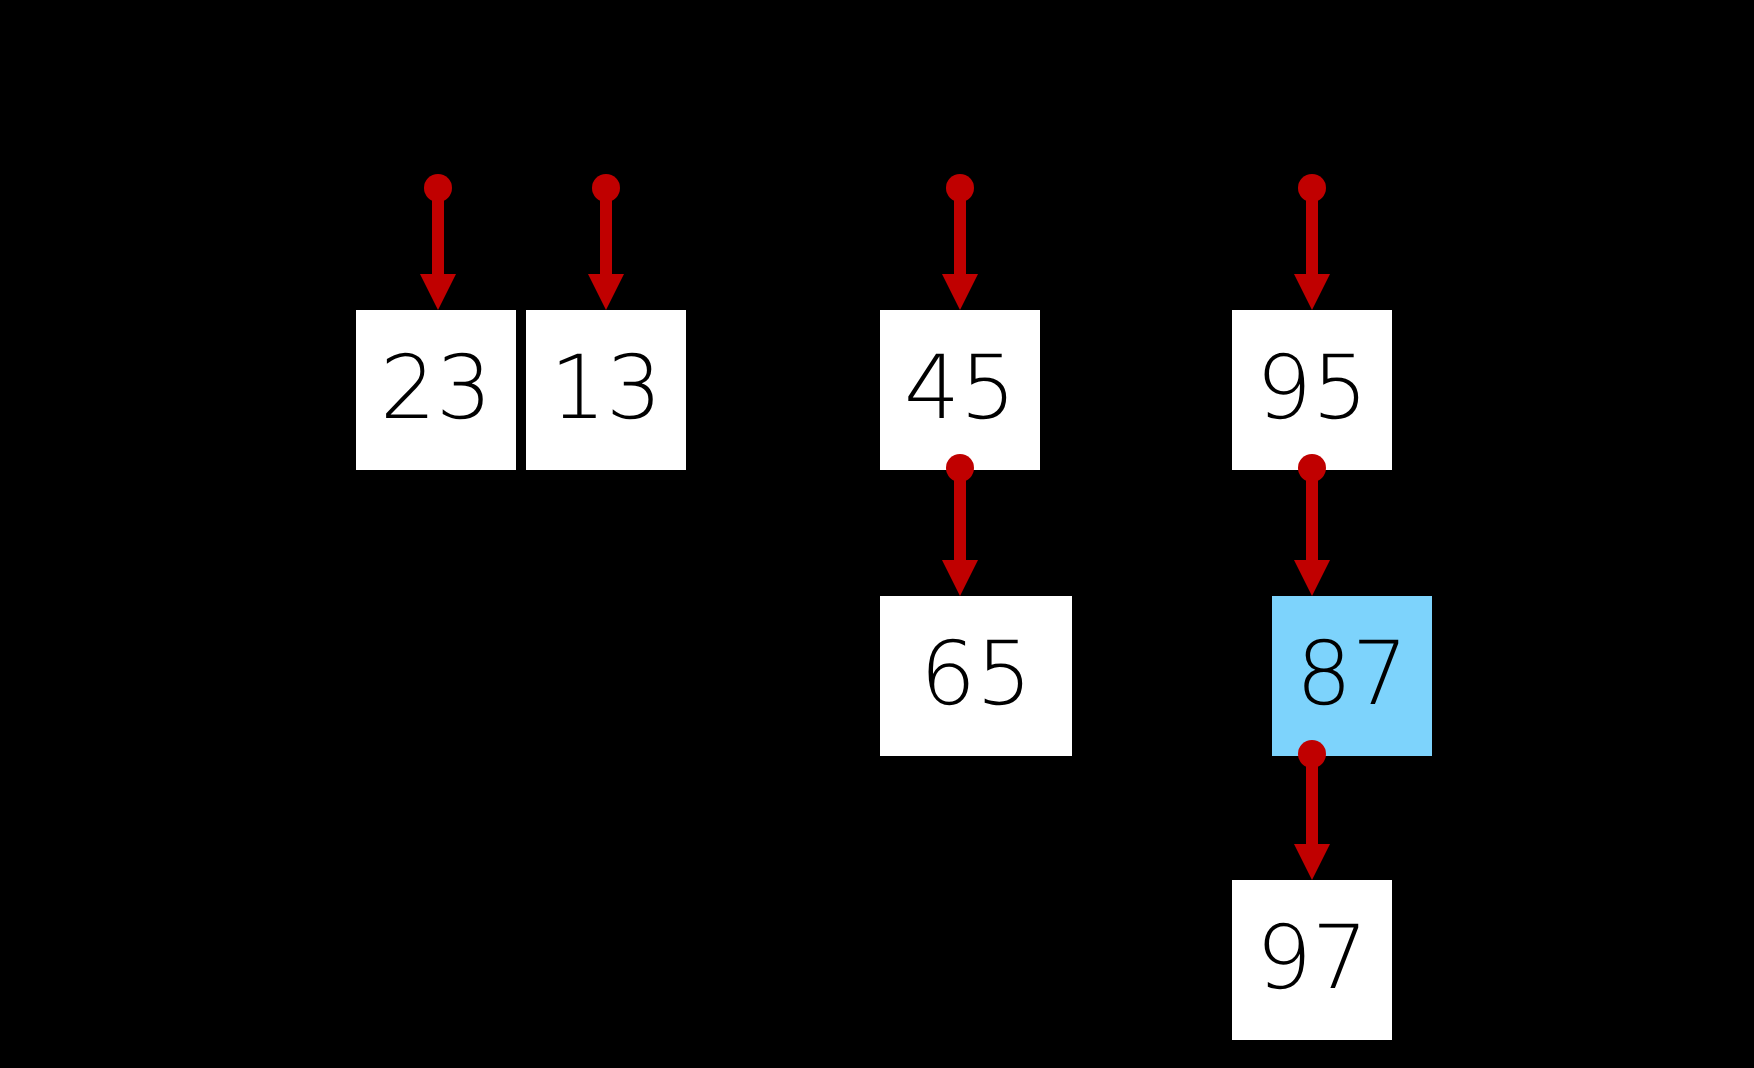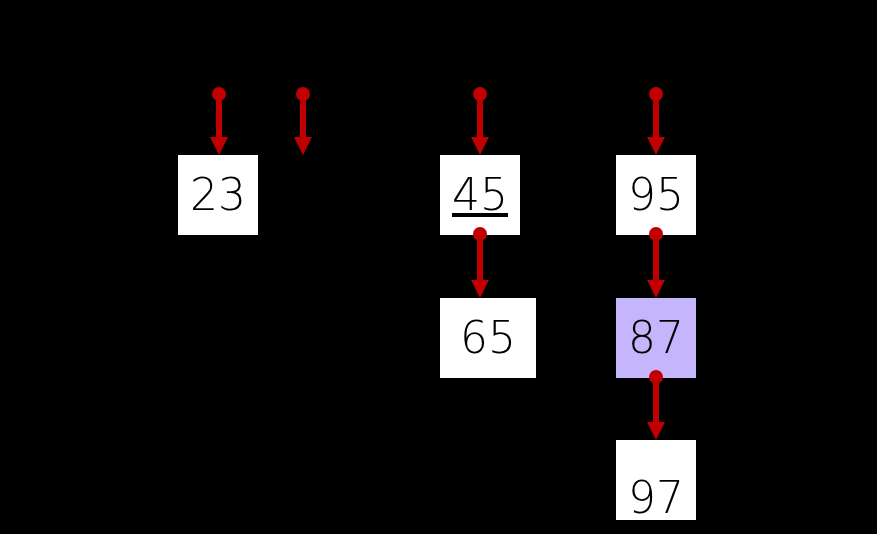--- a/index.html
+++ b/index.html
@@ -95,28 +95,31 @@
     <div class="arrow" style="left: 635px; top: 377px; width: 42px; height: 63px;">
       <svg width="42" height="63" viewBox="0 0 42 63">
         <line x1="21" y1="0" x2="21" y2="47" stroke="#C00000" stroke-width="6"></line>
         <circle cx="21" cy="0" r="7" fill="#C00000"></circle>
         <polygon points="12,45 30,45 21,63" fill="#C00000"></polygon>
       </svg>
     </div>
     <div class="node-box" style="left: 178px; top: 155px; width: 80px; height: 80px; background: rgb(255, 255, 255);">
       <span class="node-label" style="color: rgb(0, 0, 0);">23</span>
     </div>
-    <div class="node-box" style="left: 440px; top: 155px; width: 80px; height: 80px; background: rgb(255, 255, 255); text-decoration: underline;">
+    <div class="node-box" style="left: 263px; top: 155px; width: 80px; height: 80px; background: rgb(255, 255, 255);">
+      <span class="node-label" style="color: rgb(0, 0, 0);">13</span>
+    </div>
+    <div class="node-box" style="left: 440px; top: 155px; width: 80px; height: 80px; background: rgb(255, 255, 255);">
       <span class="node-label" style="color: rgb(0, 0, 0);">45</span>
     </div>
     <div class="node-box" style="left: 440px; top: 298px; width: 96px; height: 80px; background: rgb(255, 255, 255);">
       <span class="node-label" style="color: rgb(0, 0, 0);">65</span>
     </div>
     <div class="node-box" style="left: 616px; top: 155px; width: 80px; height: 80px; background: rgb(255, 255, 255);">
       <span class="node-label" style="color: rgb(0, 0, 0);">95</span>
     </div>
-    <div class="node-box" style="left: 616px; top: 298px; width: 80px; height: 80px; background: #c4b5fd;">
+    <div class="node-box" style="left: 636px; top: 298px; width: 80px; height: 80px; background: #7dd3fc;">
       <span class="node-label" style="color: rgb(0, 0, 0);">87</span>
     </div>
-    <div class="node-box" style="left: 616px; top: 440px; width: 80px; height: 80px; background: rgb(255, 255, 255); align-items: flex-end;">
+    <div class="node-box" style="left: 616px; top: 440px; width: 80px; height: 80px; background: rgb(255, 255, 255);">
       <span class="node-label" style="color: rgb(0, 0, 0);">97</span>
     </div>
   </div>
 
 </body></html>

